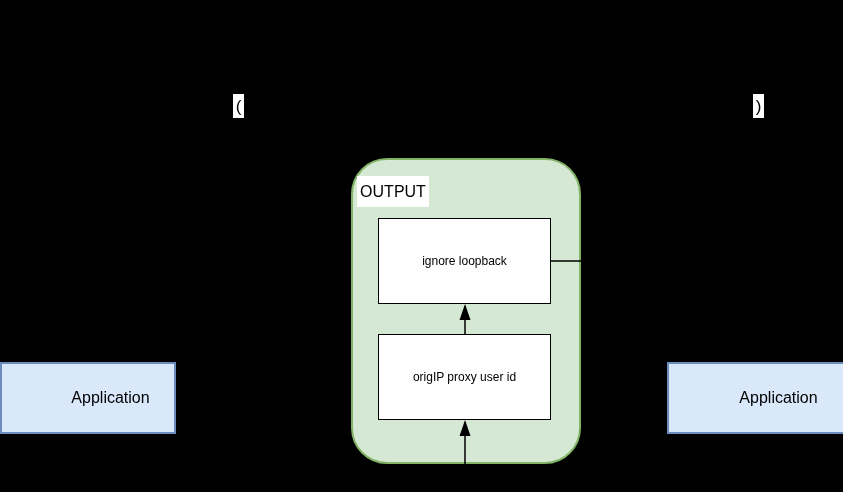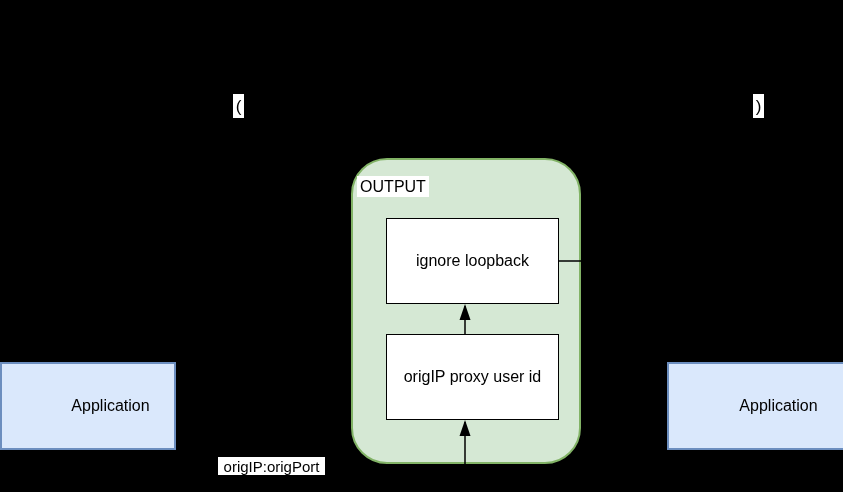--- a/index.html
+++ b/index.html
@@ -29,43 +29,43 @@
     background: #ffffff;
     color: #000000;
     display: flex;
     align-items: center;
     justify-content: center;
     white-space: nowrap;
     line-height: 1;
   }
   .chip-paren-open  { left: 233px; top: 94px;  width: 11px;  height: 24px; font-size: 17px; }
   .chip-paren-close { left: 753px; top: 94px;  width: 11px;  height: 24px; font-size: 17px; }
-  .chip-output      { left: 357px; top: 176px; width: 72px;  height: 21px; font-size: 16px; }
+  .chip-output      { left: 357px; top: 176px; width: 72px;  height: 31px; font-size: 16px; }
   .chip-orig        { left: 218px; top: 457px; width: 107px; height: 18px; font-size: 15px; }
 
   
   .rule-box {
     width: 173px; height: 86px;
-    left: 386px;
+    left: 378px;
     background: #ffffff;
     border: 1.5px solid #000000;
     box-sizing: border-box;
     display: flex;
     align-items: center;
     justify-content: center;
-    font-size: 16px;
+    font-size: 12px;
     text-align: center;
   }
   .rule-loopback { top: 218px; }
   .rule-proxy    { top: 334px; }
 
   
   .app-box {
     top: 362px;
-    width: 178px; height: 88px;
+    width: 178px; height: 72px;
     background: #dae8fc;
     border: 2px solid #6c8ebf;
     box-sizing: border-box;
     display: flex;
     align-items: center;
     justify-content: center;
     font-size: 16px;
     padding-left: 45px;
   }
   .app-left  { left: 0px; width: 176px; }
@@ -104,15 +104,14 @@
 
   <div class="abs app-box app-left">
     <span>Application</span>
   </div>
   <div class="abs app-box app-right">
     <span>Application</span>
   </div>
 
   <div class="abs chip chip-paren-open">(</div>
   <div class="abs chip chip-paren-close">)</div>
-  <div class="abs chip chip-orig">origIP:origPort</div>
 
 </div>
 
 </body></html>

